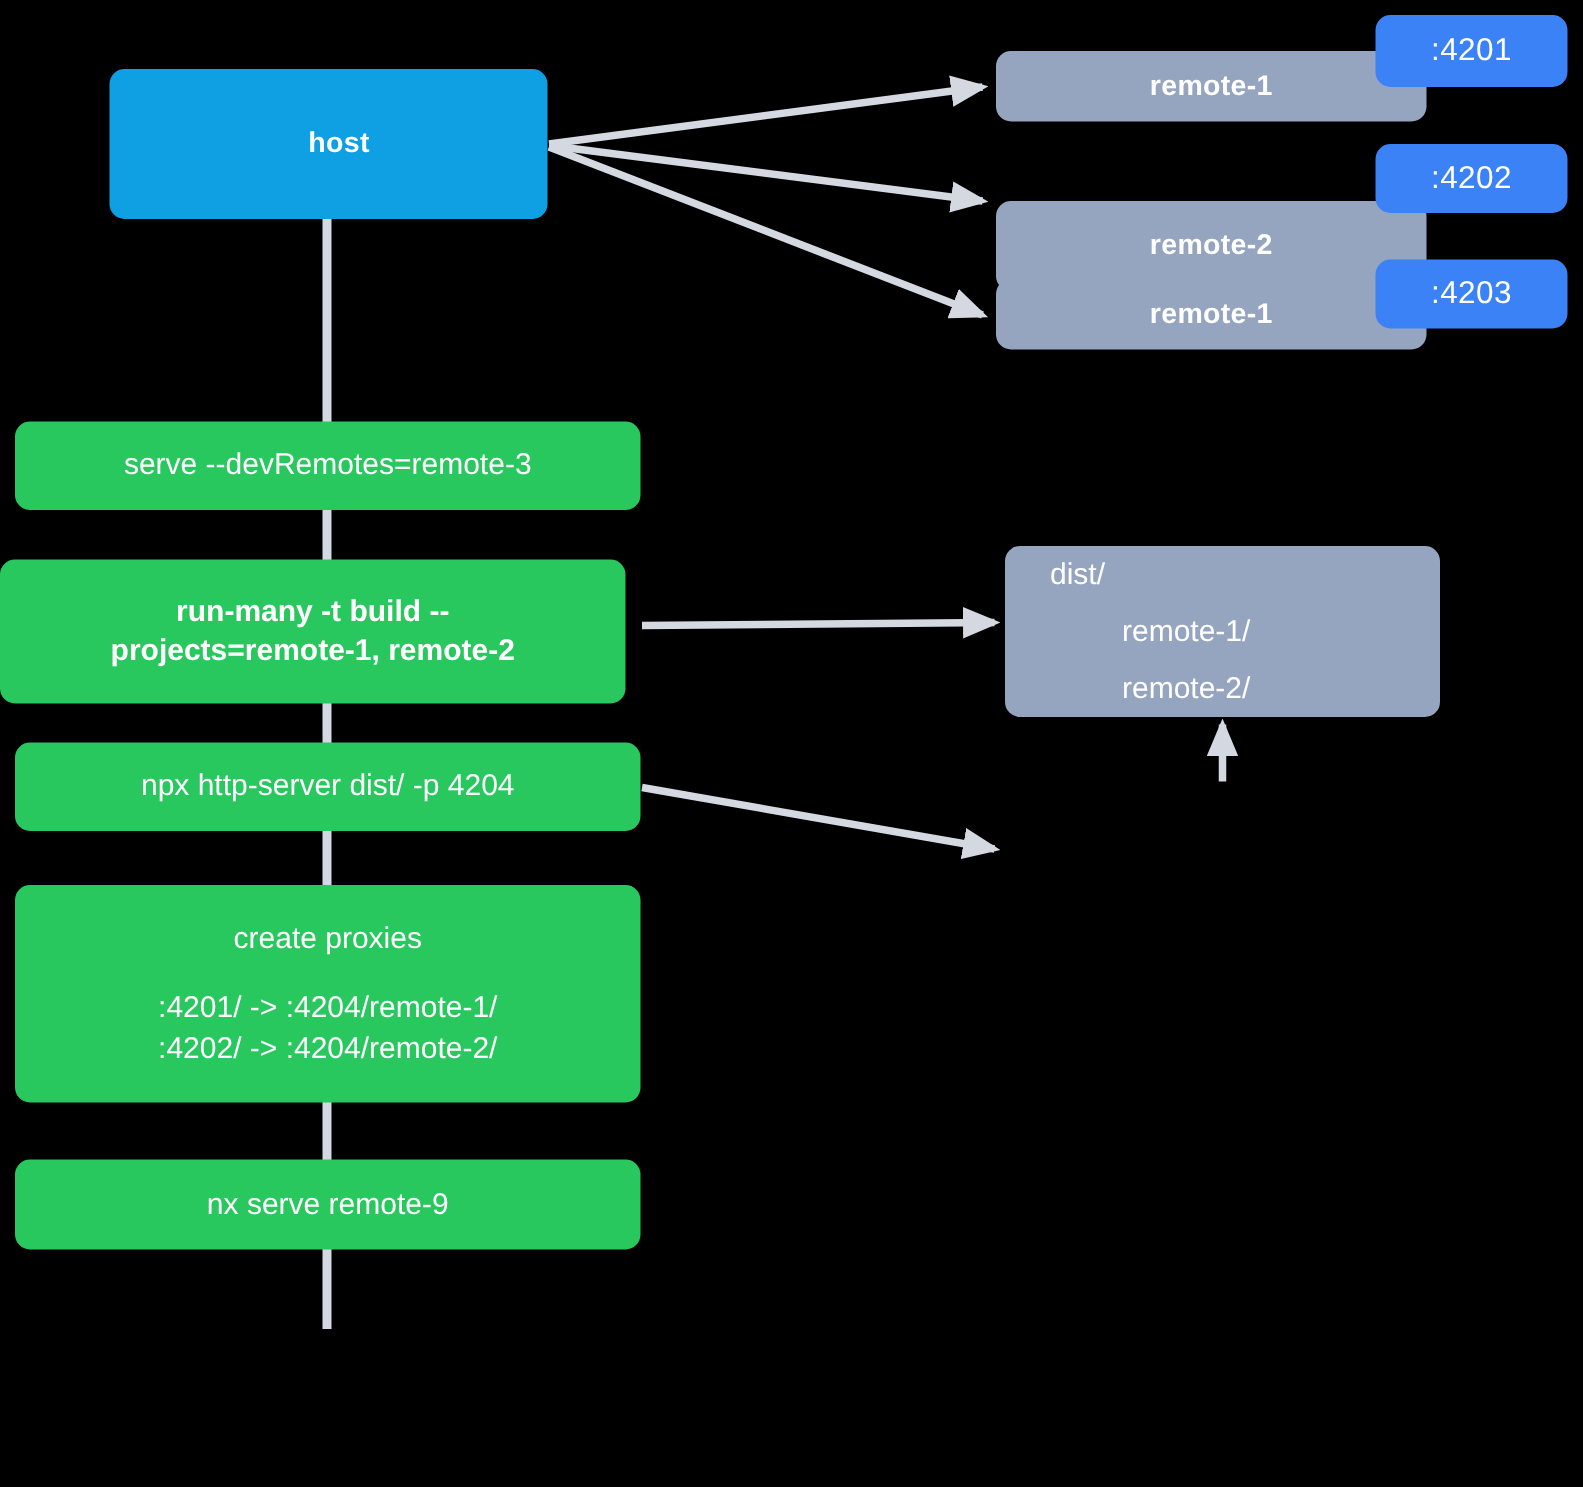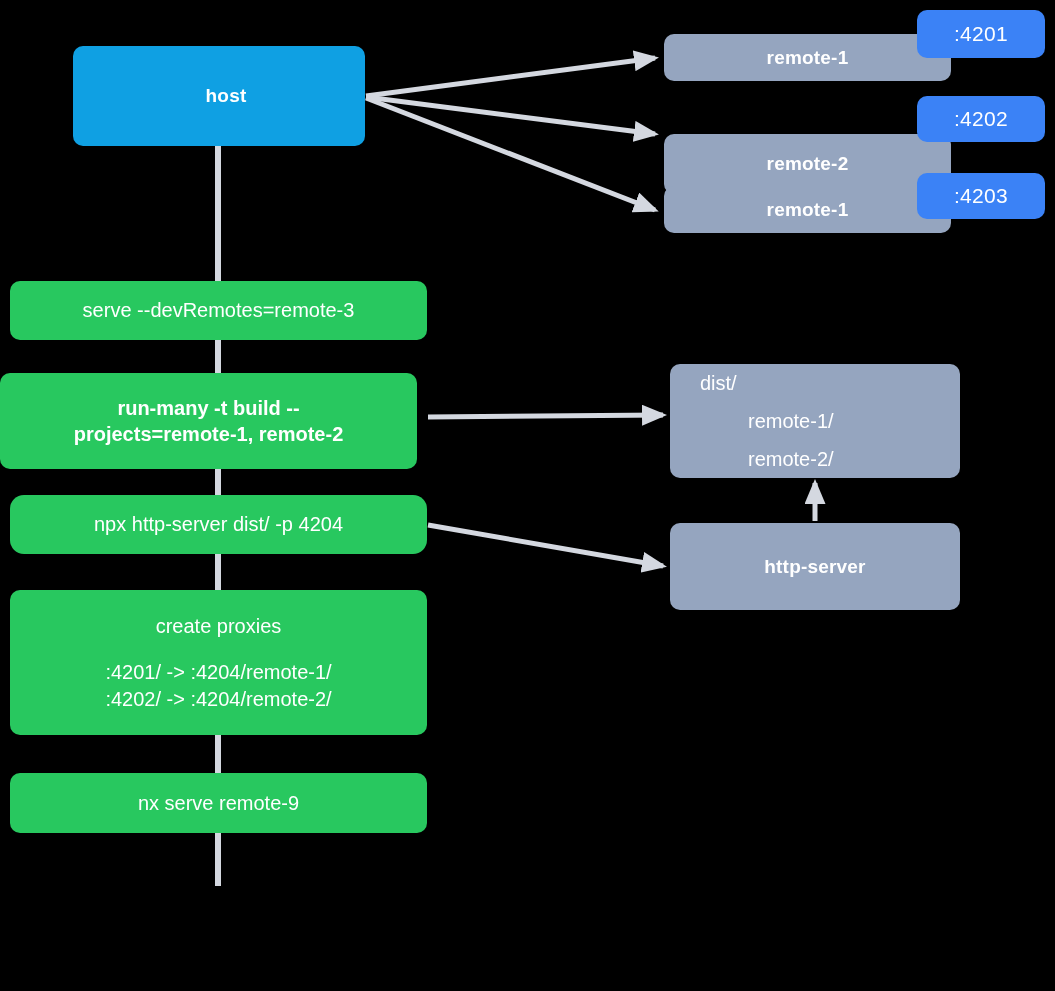--- a/index.html
+++ b/index.html
@@ -135,21 +135,21 @@
 
   <div class="node node-cmd" style="left:10px; top:281px; width:417px; height:59px;">
     <span>serve --devRemotes=remote-3</span>
   </div>
 
   <div class="node node-cmd" style="left:0; top:373px; width:417px; height:96px;font-weight:bold;">
     <span>run-many -t build --
 projects=remote-1, remote-2</span>
   </div>
 
-  <div class="node node-cmd" style="left:10px; top:495px; width:417px; height:59px;border-radius:14px;">
+  <div class="node node-cmd" style="left:10px; top:495px; width:417px; height:59px;">
     <span>npx http-server dist/ -p 4204</span>
   </div>
 
   <div class="node node-cmd" style="left:10px; top:590px; width:417px; height:145px;">
     <span class="cmd-title">create proxies</span>
     <span class="cmd-gap"></span>
     <span class="cmd-line">:4201/ -&gt; :4204/remote-1/</span>
     <span class="cmd-line">:4202/ -&gt; :4204/remote-2/</span>
   </div>
 
@@ -178,17 +178,14 @@
   <div class="badge-port" style="left:917px; top:173px; width:128px; height:46px;">
     <span>:4203</span>
   </div>
 
   <div class="node node-dir" style="left:670px; top:364px; width:290px; height:114px; padding-left:30px;">
     <span class="dir-root">dist/</span>
     <span class="dir-child">remote-1/</span>
     <span class="dir-child">remote-2/</span>
   </div>
 
-  <div class="node node-plain" style="left:670px; top:523px; width:290px; height:87px;">
-    <span>http-server</span>
-  </div>
 
 </div>
 
 </body></html>

